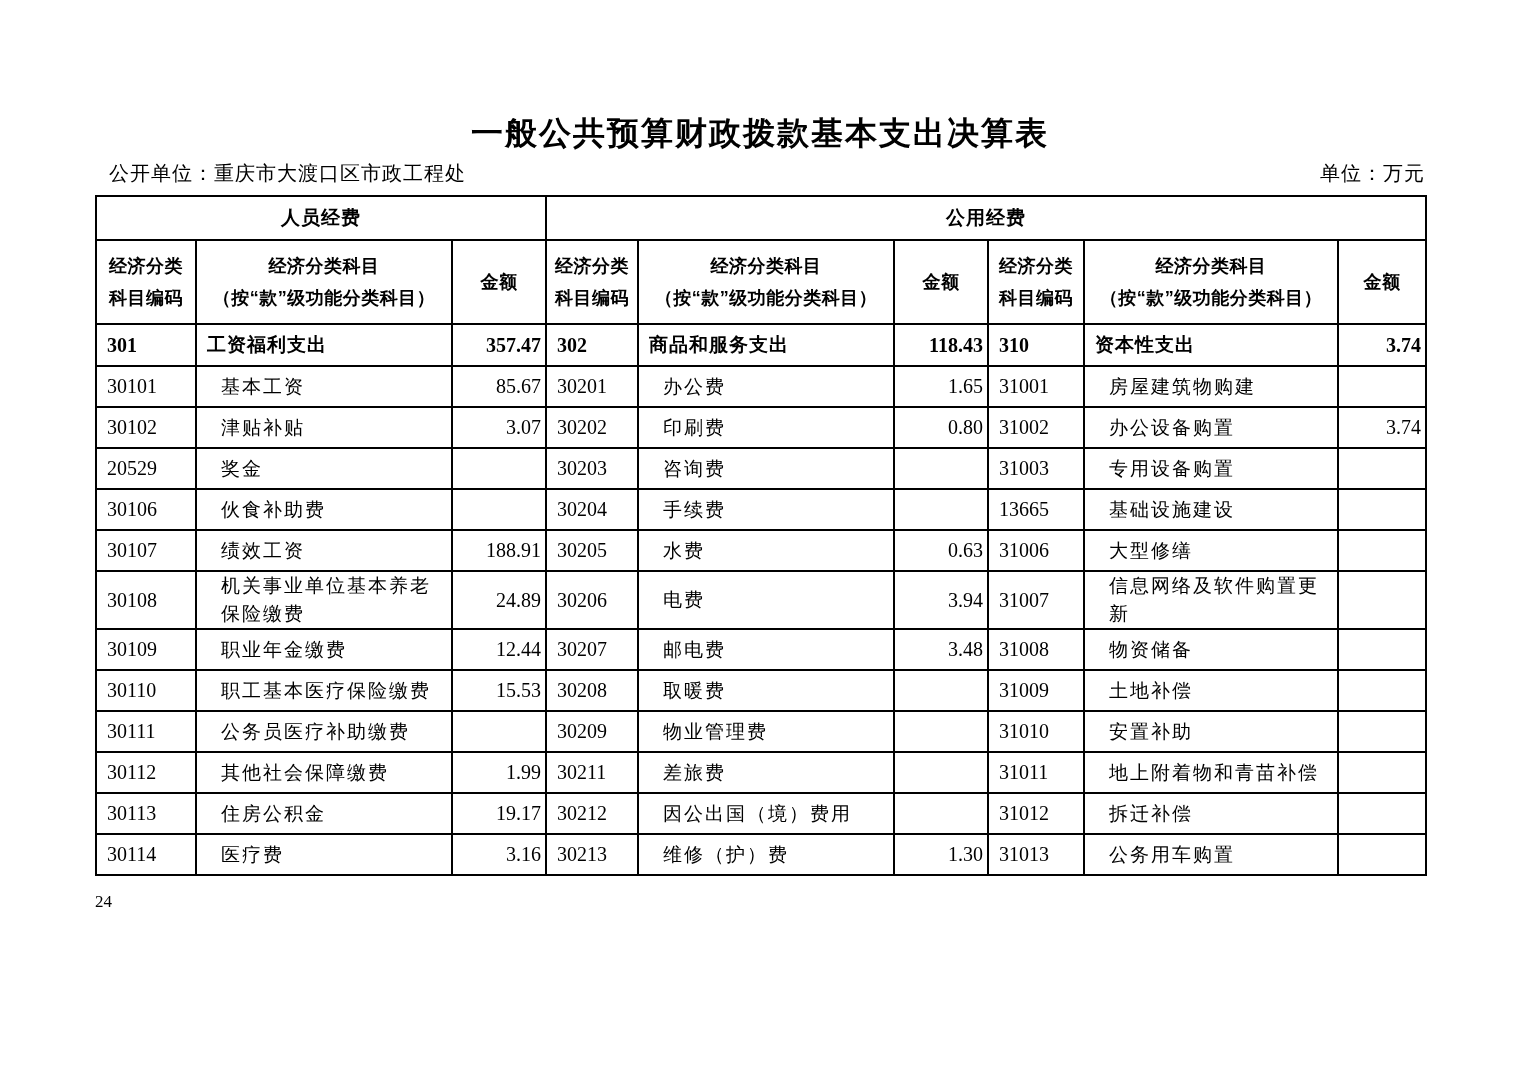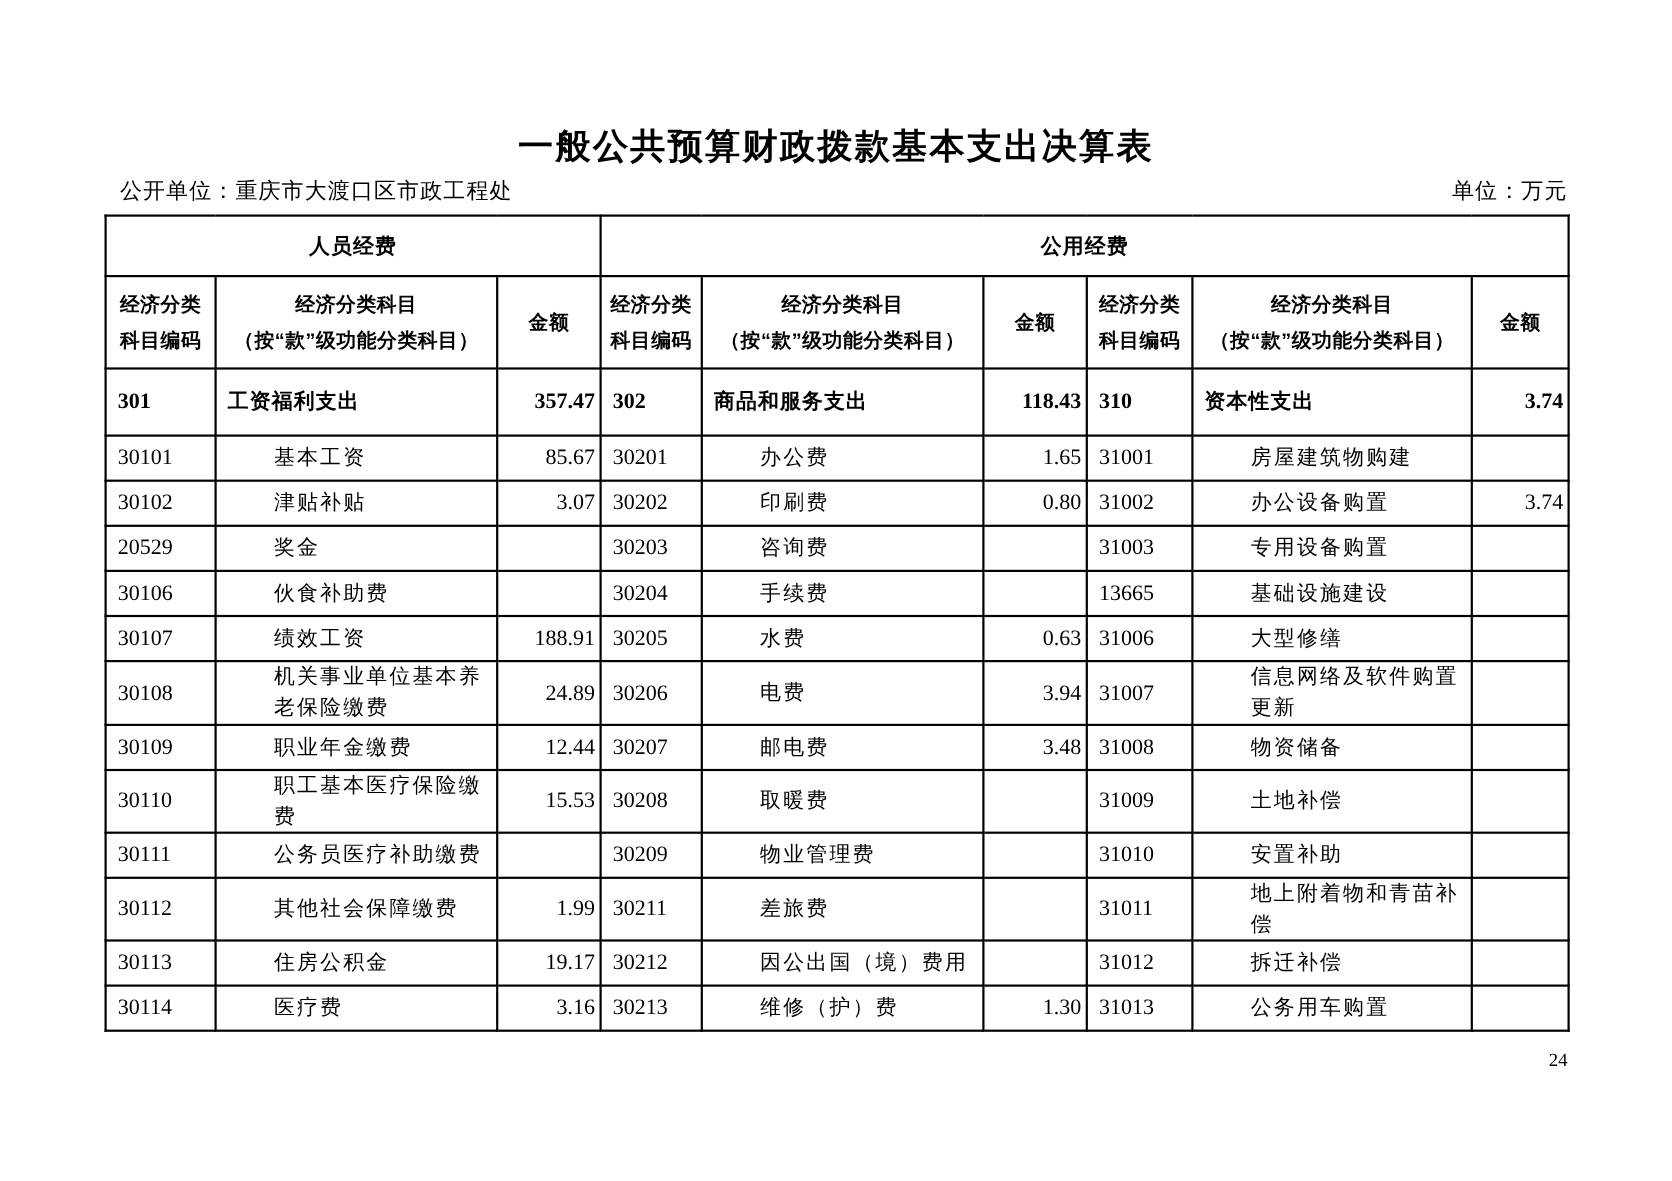--- a/index.html
+++ b/index.html
@@ -46,54 +46,54 @@
   table.budget th, table.budget td {
     border: 2px solid #000;
     vertical-align: middle;
     overflow: hidden;
   }
   thead th {
     font-family: "Liberation Sans", "DejaVu Sans", sans-serif;
     font-weight: 600;
     text-align: center;
   }
-  tr.group-row th { height: 55px; font-size: 19px; letter-spacing: 1px; }
+  tr.group-row th { height: 44px; font-size: 19px; letter-spacing: 1px; }
   tr.colhead-row th {
     height: 84px;
     font-size: 18px;
     font-weight: 600;
     white-space: pre-line;
     line-height: 1.8;
     letter-spacing: 0.5px;
   }
   tbody tr { height: 41px; }
-  tbody tr.bold-row { height: 61px; }
+  tbody tr.bold-row { height: 42px; }
   tbody tr.bold-row td { font-weight: 700; }
   tbody tr.tall-row { height: 58px; }
   td.code {
     text-align: left;
     padding-left: 10px;
     font-size: 20px;
   }
   td.name {
     text-align: left;
     font-size: 19px;
     letter-spacing: 2px;
     line-height: 1.45;
   }
-  td.name.child { padding-left: 52px; padding-right: 4px; margin-left: 48px; }
+  td.name.child { padding-left: 24px; padding-right: 4px; margin-left: 48px; }
   td.name.parent { padding-left: 10px; letter-spacing: 1px; }
   td.amt {
     text-align: right;
     padding-right: 4px;
     font-size: 20px;
   }
   .page-footer {
     margin-top: 16px;
-    text-align: right;
+    text-align: left;
     font-size: 17px;
   }
 </style>
 </head>
 <body>
 
 <div class="sheet">
   <div class="content">
     <h1 class="doc-title">一般公共预算财政拨款基本支出决算表</h1>
 

